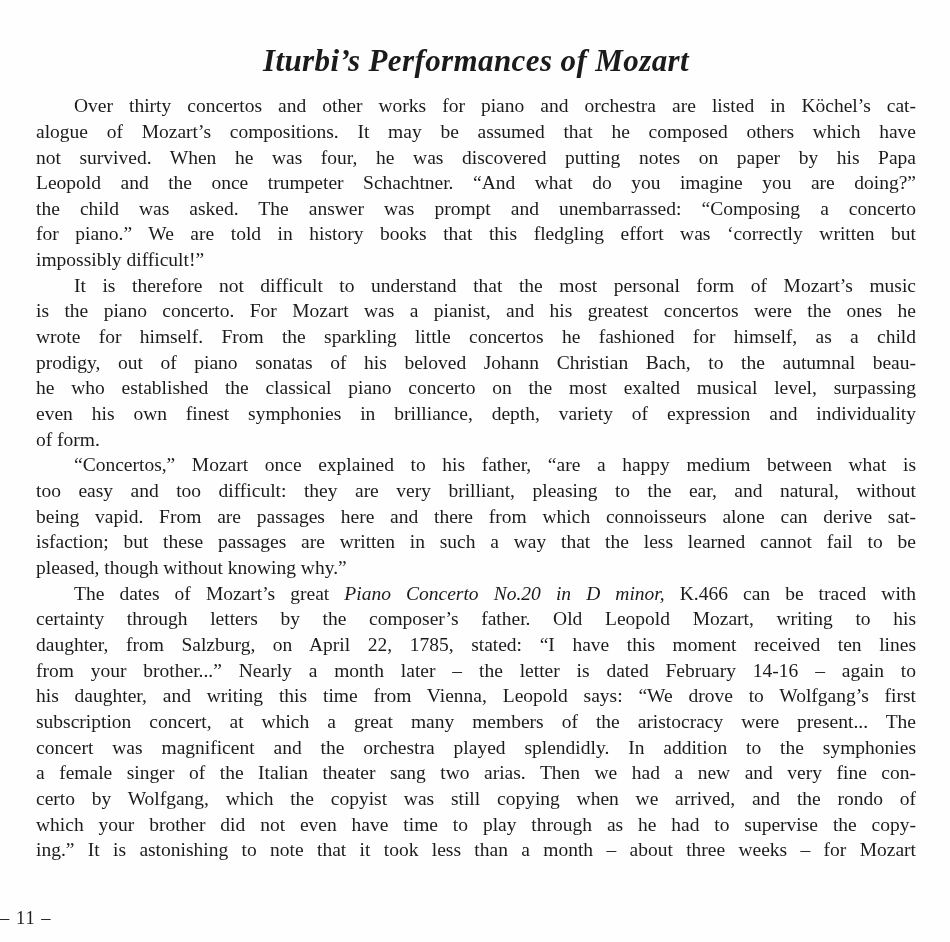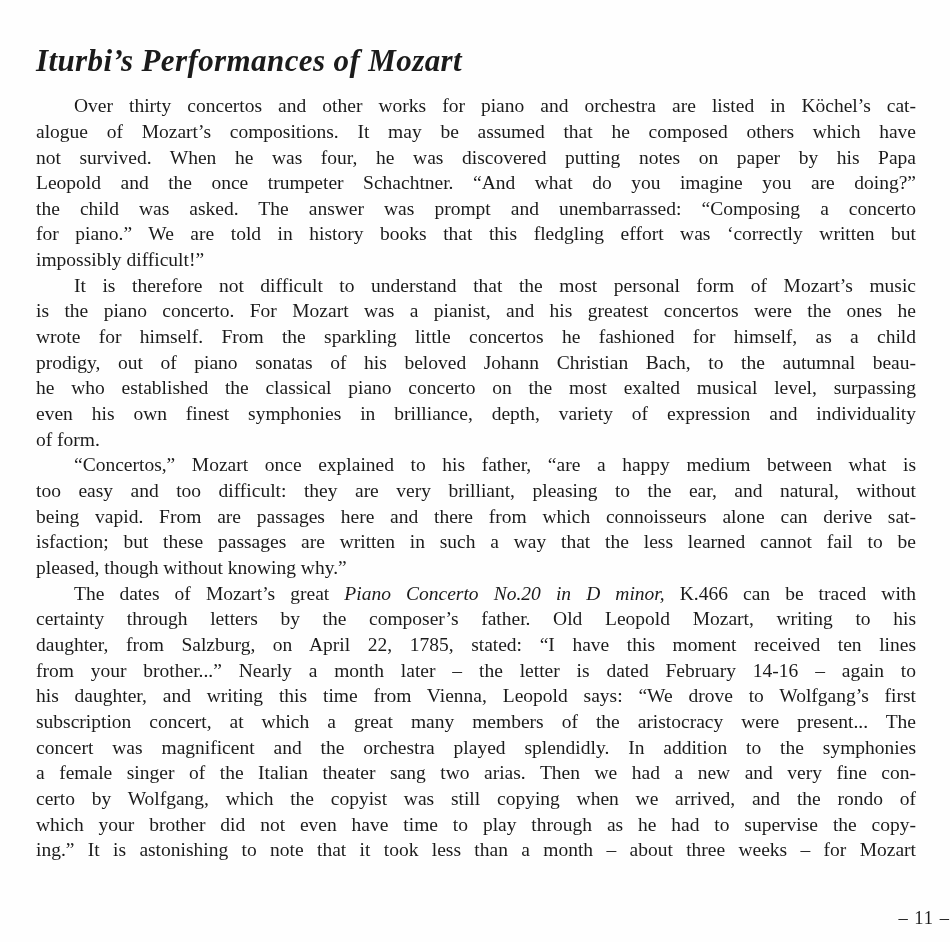--- a/index.html
+++ b/index.html
@@ -18,20 +18,21 @@
     box-sizing: border-box;
     padding: 42px 34px 0 36px;
     overflow: hidden;
   }
   .title {
     margin: 0 0 14px 0;
     font-size: 31px;
     line-height: 1.2;
     font-weight: bold;
     font-style: italic;
+    text-align: center;
     letter-spacing: 0.4px;
   }
   .body-text {
     font-size: 19.5px;
     line-height: 25.65px;
   }
   .paragraph {
     margin: 0;
   }
   .line {
@@ -45,21 +46,21 @@
     text-align-last: left;
   }
   .line i {
     font-style: italic;
   }
   .footer {
     position: absolute;
     left: 0;
     bottom: 13px;
     width: 100%;
-    text-align: right;
+    text-align: left;
     font-size: 18.5px;
     letter-spacing: 1px;
     color: #1b1b1b;
   }
 </style>
 </head>
 <body>
 
 <div class="page">
   <h1 class="title">Iturbi’s Performances of Mozart</h1>

